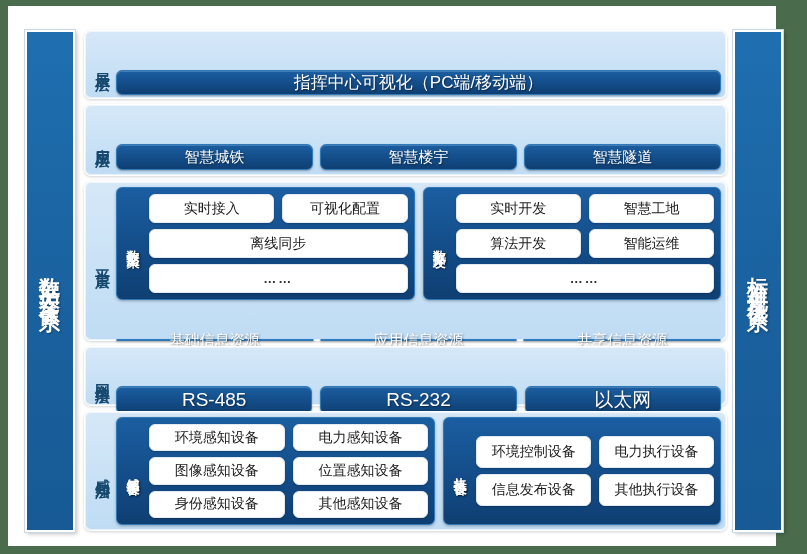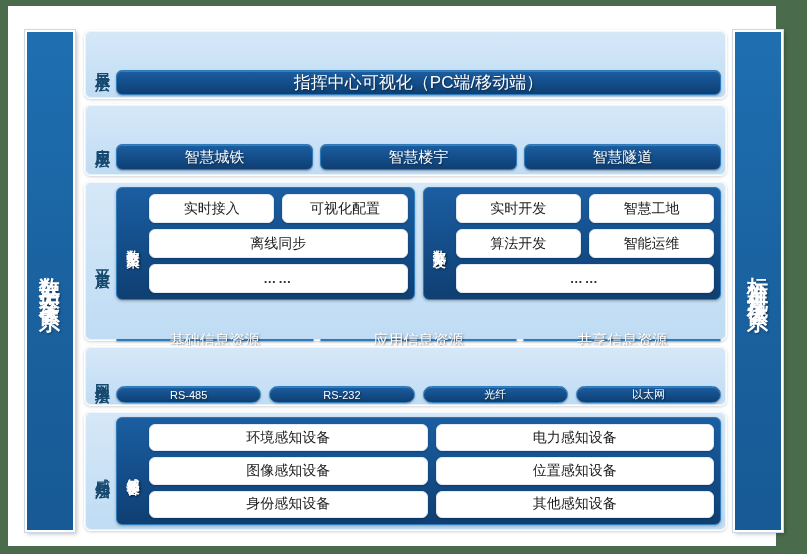--- a/index.html
+++ b/index.html
@@ -222,21 +222,21 @@
   }
   .resource-row .pill { flex: 1 1 0; }
 
   
   .layer-network { height: 60px; }
   .net-row {
     display: flex;
     gap: 8px;
     flex: 1 1 auto;
   }
-  .net-row .pill { flex: 1 1 0; font-size: 11px; border-radius: 12px; }
+  .net-row .pill { flex: 1 1 0; font-size: 19px; }
 
   
   .layer-sensing { height: 120px; }
   .sensing-top {
     display: flex;
     gap: 8px;
     flex: 1 1 auto;
   }
   .group-box.sensing-left { flex: 1.1 1 0; }
   .group-box.sensing-right { flex: 0.95 1 0; }
@@ -338,21 +338,20 @@
       </div>
 
       <div class="layer layer-network">
         <div class="layer-label">
           <span>网络层</span>
         </div>
         <div class="layer-body">
           <div class="net-row">
             <div class="pill">RS-485</div>
             <div class="pill">RS-232</div>
-            <div class="pill">光纤</div>
             <div class="pill">以太网</div>
           </div>
         </div>
       </div>
 
       <div class="layer layer-sensing">
         <div class="layer-label">
           <span>感知层</span>
         </div>
         <div class="layer-body">
@@ -371,20 +370,35 @@
                   <div class="wpill">图像感知设备</div>
                   <div class="wpill">位置感知设备</div>
                 </div>
                 <div class="grid-row">
                   <div class="wpill">身份感知设备</div>
                   <div class="wpill">其他感知设备</div>
                 </div>
               </div>
             </div>
 
+            <div class="group-box sensing-right">
+              <div class="group-title">
+                <span>执行设备</span>
+              </div>
+              <div class="group-grid">
+                <div class="grid-row">
+                  <div class="wpill">环境控制设备</div>
+                  <div class="wpill">电力执行设备</div>
+                </div>
+                <div class="grid-row">
+                  <div class="wpill">信息发布设备</div>
+                  <div class="wpill">其他执行设备</div>
+                </div>
+              </div>
+            </div>
 
           </div>
         </div>
       </div>
 
     </div>
   </div>
 </div>
 
 </body></html>

